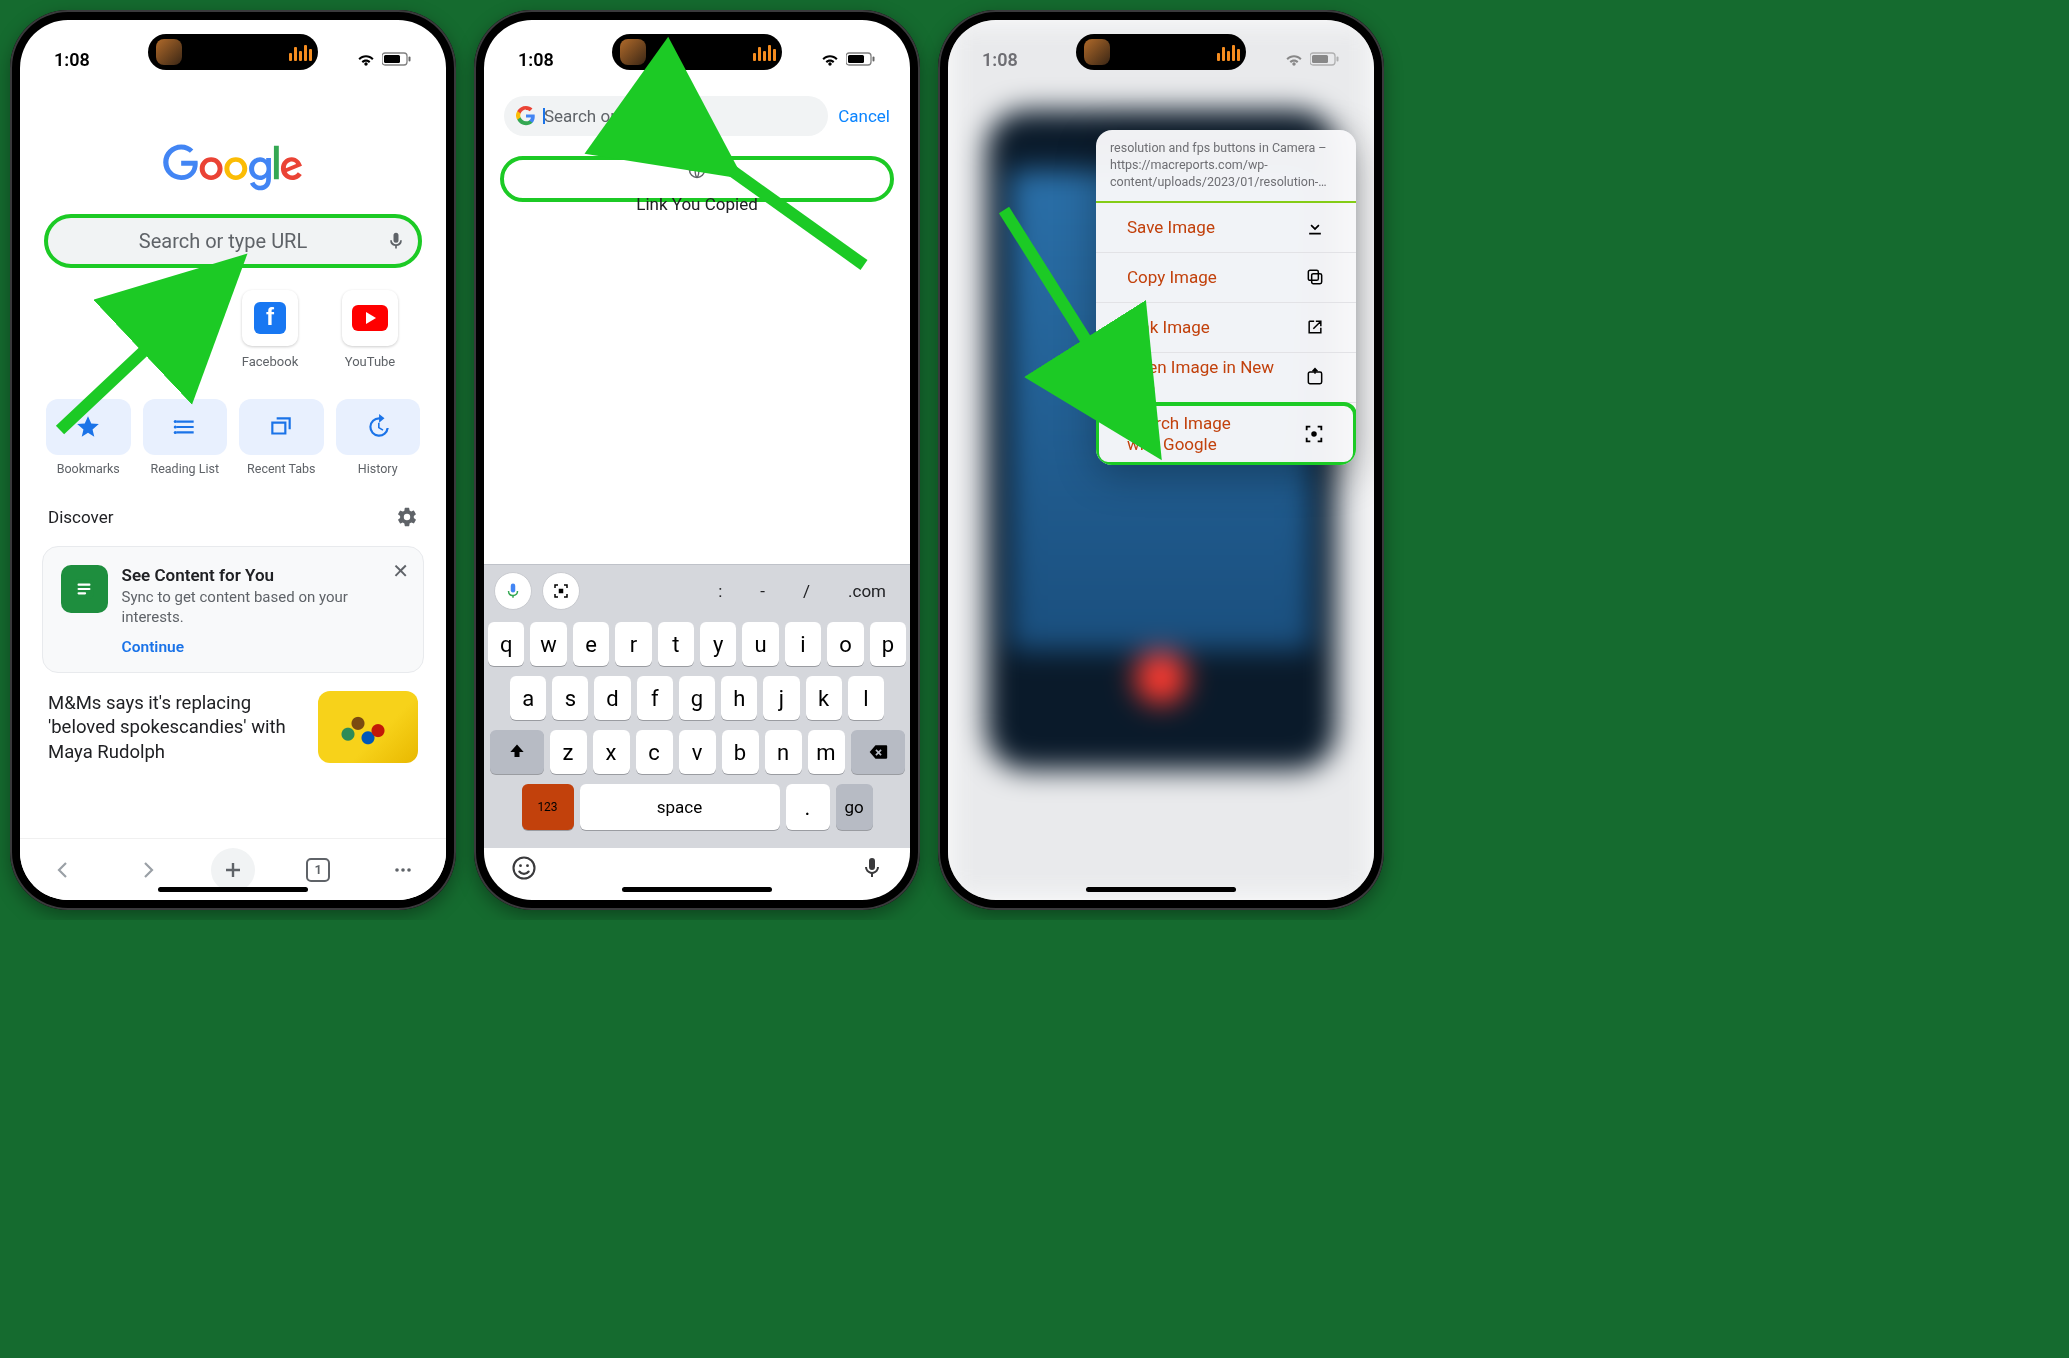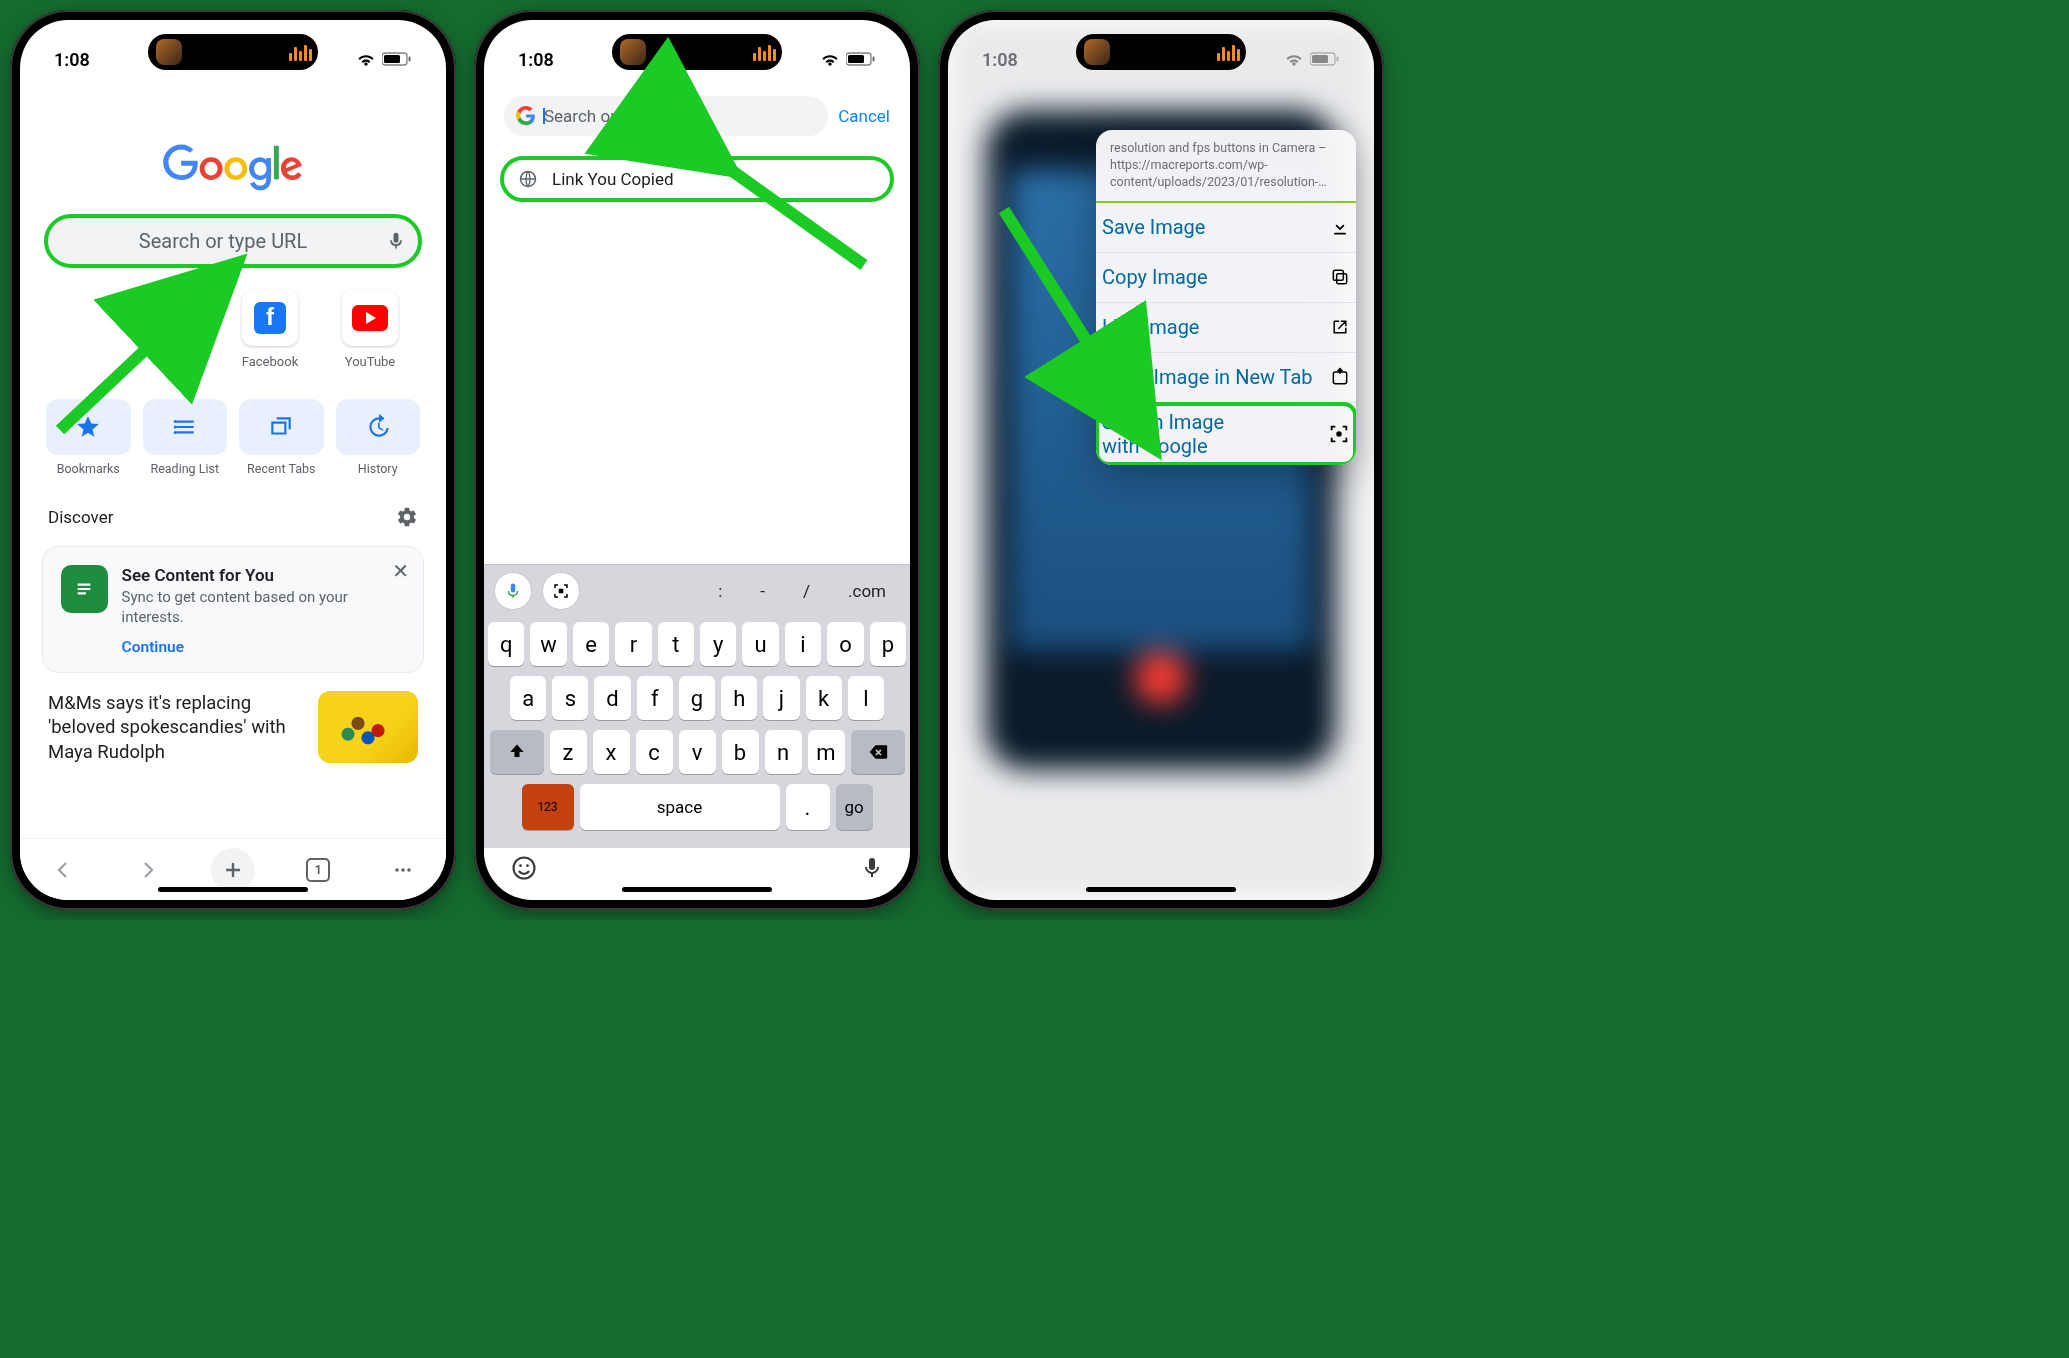--- a/index.html
+++ b/index.html
@@ -150,21 +150,21 @@
     flex:1; height:40px; background:#f1f3f4; border-radius:20px;
     display:flex; align-items:center; padding:0 12px; gap:8px;
   }
   .s2-top .pill-input .g { width:20px;height:20px; }
   .s2-top .pill-input .ph { color:#5f6368; font-size:17px; position:relative;}
   .s2-top .pill-input .ph::before{content:"";position:absolute;left:-1px;top:2px;bottom:2px;width:2px;background:#1a73e8;animation:blink 1.1s infinite;}
   @keyframes blink{50%{opacity:0}}
   .s2-top .cancel { color:#0a84ff; font-size:17px; }
   .linkrow {
     margin: 10px 16px 0; height:46px; display:flex; align-items:center; gap:14px;
-    padding: 0 14px; border:4px solid #1cca25; border-radius:24px;
+    padding: 0 14px; border:4px solid #1cca25; border-radius:24px;flex-direction:column;
   }
   .linkrow .globe { color:#5f6368; }
   .linkrow .txt { font-size:17px; color:#202124; }
   .kb-wrap { position:absolute; bottom:0; left:0; right:0; }
   .sugbar {
     height:52px; background:#d5d7dc; display:flex; align-items:center;
     padding:0 10px; gap:10px; border-top:1px solid #bfc2c9;
   }
   .sugbar .round { width:38px;height:38px;background:#fff;border-radius:50%;display:flex;align-items:center;justify-content:center;border:1px solid #c9cbd0;}
   .sugbar .spacer{flex:1;}
@@ -196,21 +196,21 @@
   }
   .s3-img .inner{position:absolute;top:60px;left:24px;right:24px;bottom:120px;background:linear-gradient(#2a6fa8,#1a4f7e);border-radius:6px;}
   .s3-img .redbtn{position:absolute;bottom:66px;left:50%;transform:translateX(-50%);width:52px;height:52px;background:#ff3b30;border-radius:50%;}
   .s3-menu {
     position:absolute; top:110px; right:18px; width:260px;
     background:rgba(248,248,250,.97); border-radius:16px; overflow:hidden;
     box-shadow:0 10px 40px rgba(0,0,0,.3);
     z-index:55;
   }
   .s3-menu .hdr { padding:10px 14px; font-size:12.5px; color:#6e6e73; border-bottom:2px solid #84cc16; line-height:1.35;}
-  .s3-menu .mi { height:50px; display:flex; align-items:center; justify-content:space-between; padding:0 6px; border-bottom:1px solid #e2e2e6; font-size:20px; color:#0369a1;}
+  .s3-menu .mi { height:50px; display:flex; align-items:center; justify-content:space-between; padding:0 31px; border-bottom:1px solid #e2e2e6; font-size:17px; color:#c2410c;}
   .s3-menu .mi:last-child{border-bottom:none;}
   .s3-menu .mi .lbl{line-height:1.2;}
   .s3-menu .mi.multi{height:62px;}
   .s3-menu .hl-item{ outline:4px solid #1cca25; outline-offset:-3px; border-radius:12px;}
   .screen.s3 .statusbar{ color:#6e6e73; }
   .screen.s3 .home-indicator{ background:#000; }
 
   
   .ico{display:inline-flex;}
 </style>

